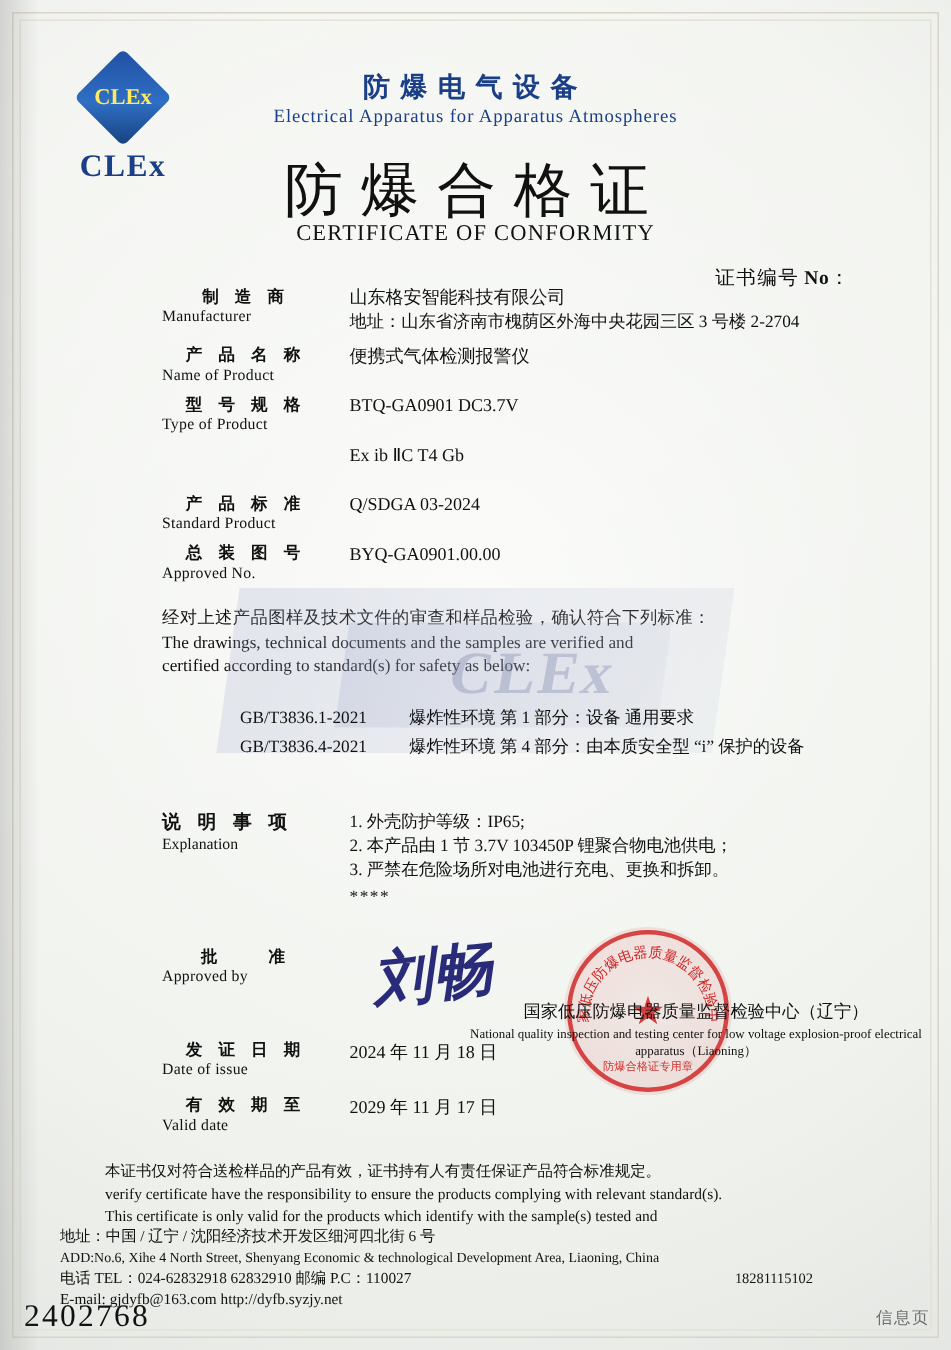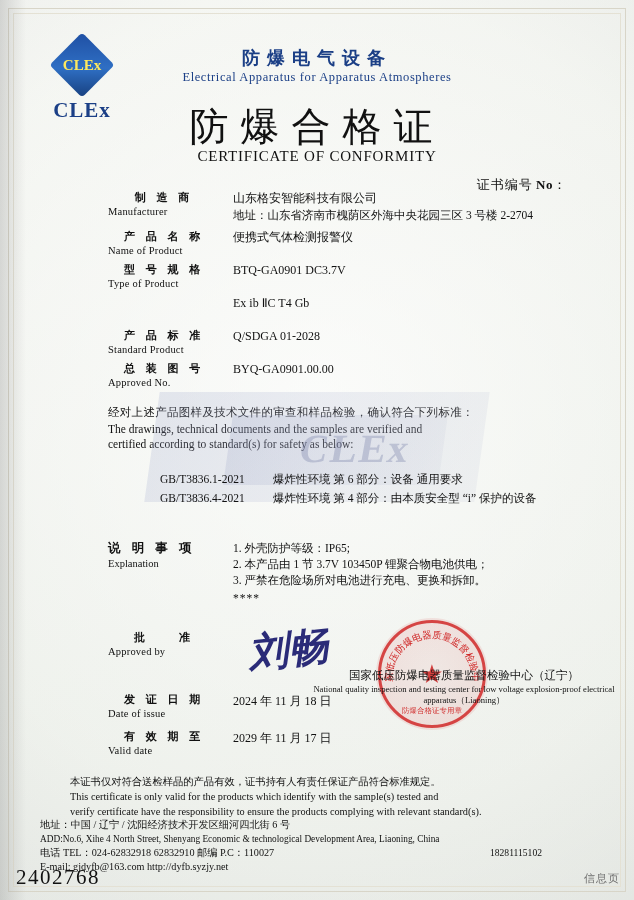--- a/index.html
+++ b/index.html
@@ -295,21 +295,21 @@
 
     <div class="row" style="height:30px">
       <div class="val">Ex ib ⅡC T4 Gb</div>
     </div>
 
     <div class="row" style="height:30px">
       <div class="lab">
         <span class="cn">产 品 标 准</span>
         <span class="en">Standard Product</span>
       </div>
-      <div class="val">Q/SDGA 01-2028</div>
+      <div class="val">Q/SDGA 03-2024</div>
     </div>
 
     <div class="row" style="height:30px">
       <div class="lab">
         <span class="cn">总 装 图 号</span>
         <span class="en">Approved No.</span>
       </div>
       <div class="val">BYQ-GA0901.00.00</div>
     </div>
 
@@ -323,21 +323,21 @@
     </span>
   </div>
 
   <div class="wm"></div>
   <div class="wm2"></div>
   <div class="wm-text">CLEx</div>
 
   <div class="stds">
     <div>
       <span class="code">GB/T3836.1-2021</span>
-      <span>爆炸性环境  第 6 部分：设备  通用要求</span>
+      <span>爆炸性环境  第 1 部分：设备  通用要求</span>
     </div>
     <div>
       <span class="code">GB/T3836.4-2021</span>
       <span>爆炸性环境  第 4 部分：由本质安全型 “i” 保护的设备</span>
     </div>
   </div>
 
   <div class="expl-lab">
     <span class="cn">说 明 事 项</span>
     <span class="en">Explanation</span>
@@ -393,22 +393,22 @@
       <div class="lab">
         <span class="cn">有 效 期 至</span>
         <span class="en">Valid date</span>
       </div>
       <div class="val">2029 年 11 月 17 日</div>
     </div>
   </div>
 
   <div class="notes">
     <span class="cn">本证书仅对符合送检样品的产品有效，证书持有人有责任保证产品符合标准规定。</span>
+    <span class="en">verify certificate have the responsibility to ensure the products complying with relevant standard(s).</span>
     <span class="en">This certificate is only valid for the products which identify with the sample(s) tested and</span>
-    <span class="en">verify certificate have the responsibility to ensure the products complying with relevant standard(s).</span>
   </div>
 
   <div class="addr">
     <span class="line">地址：中国 / 辽宁 / 沈阳经济技术开发区细河四北街 6 号</span>
     <span class="line en">ADD:No.6, Xihe 4 North Street, Shenyang Economic &amp; technological Development Area, Liaoning, China</span>
     <span class="line tel-row">
       <span>电话 TEL：024-62832918 62832910        邮编 P.C：110027</span>
       <span class="phone">18281115102</span>
     </span>
     <span class="line">E-mail: gjdyfb@163.com    http://dyfb.syzjy.net</span>

